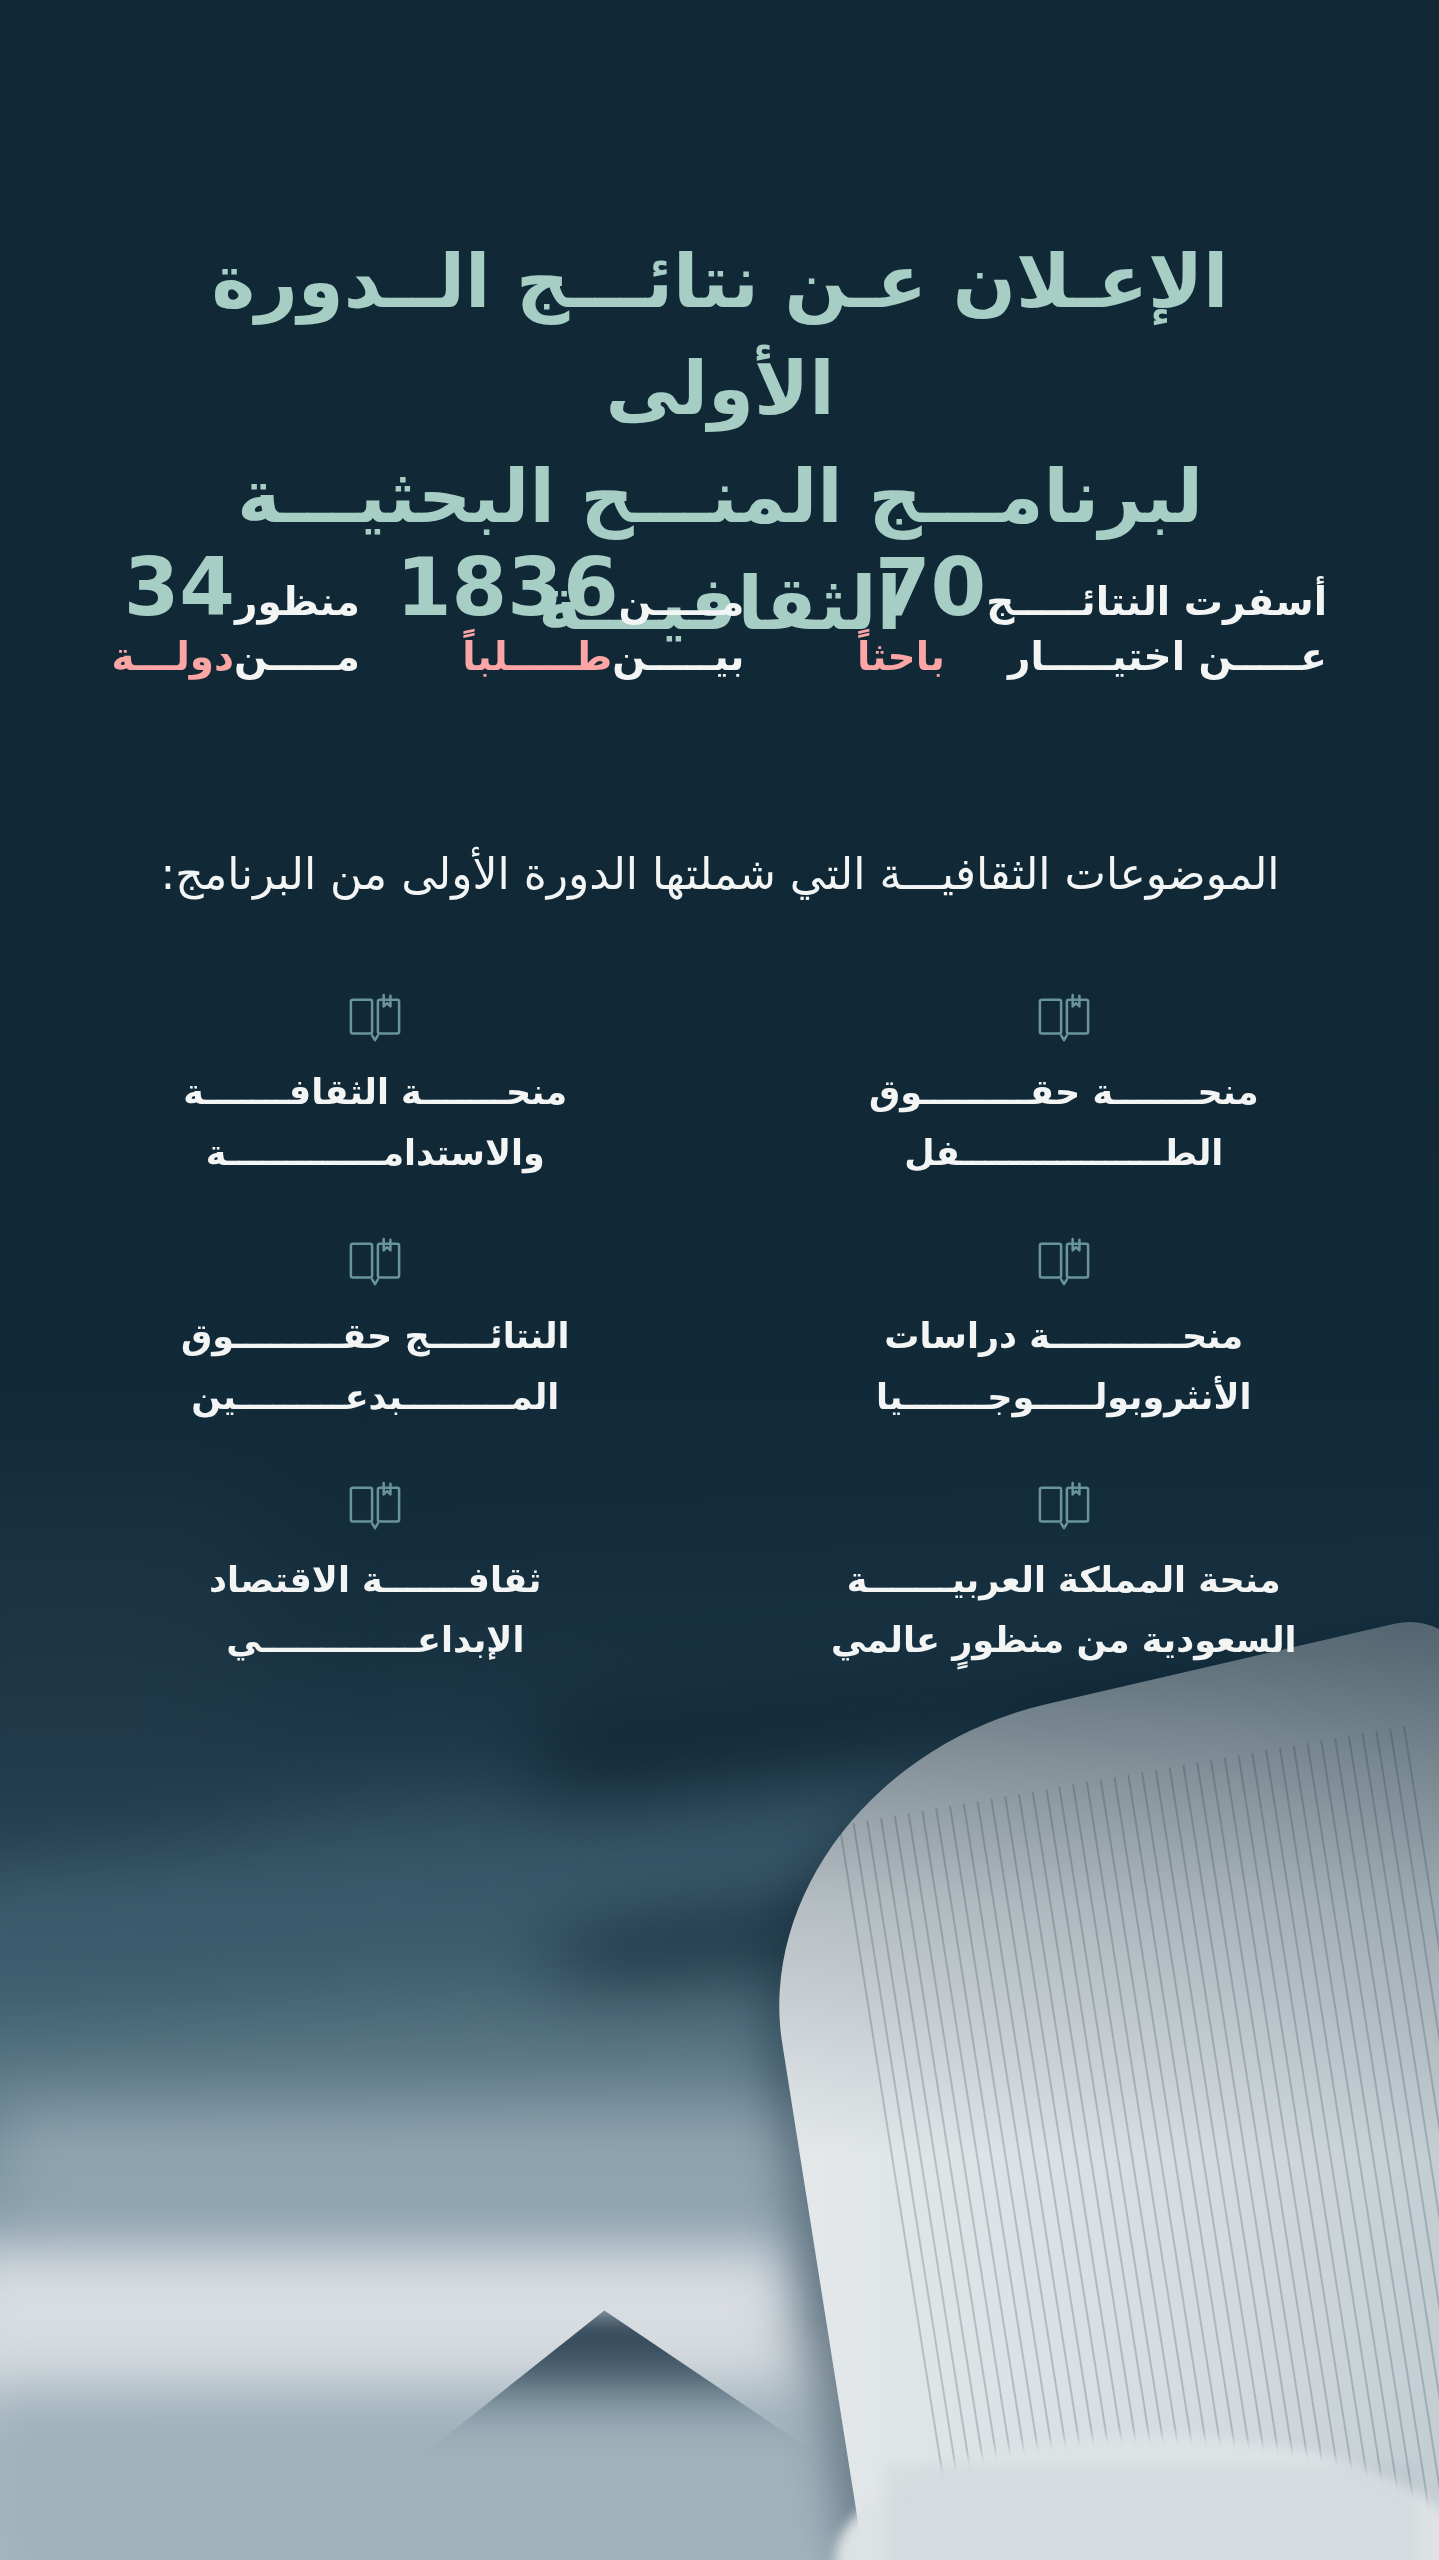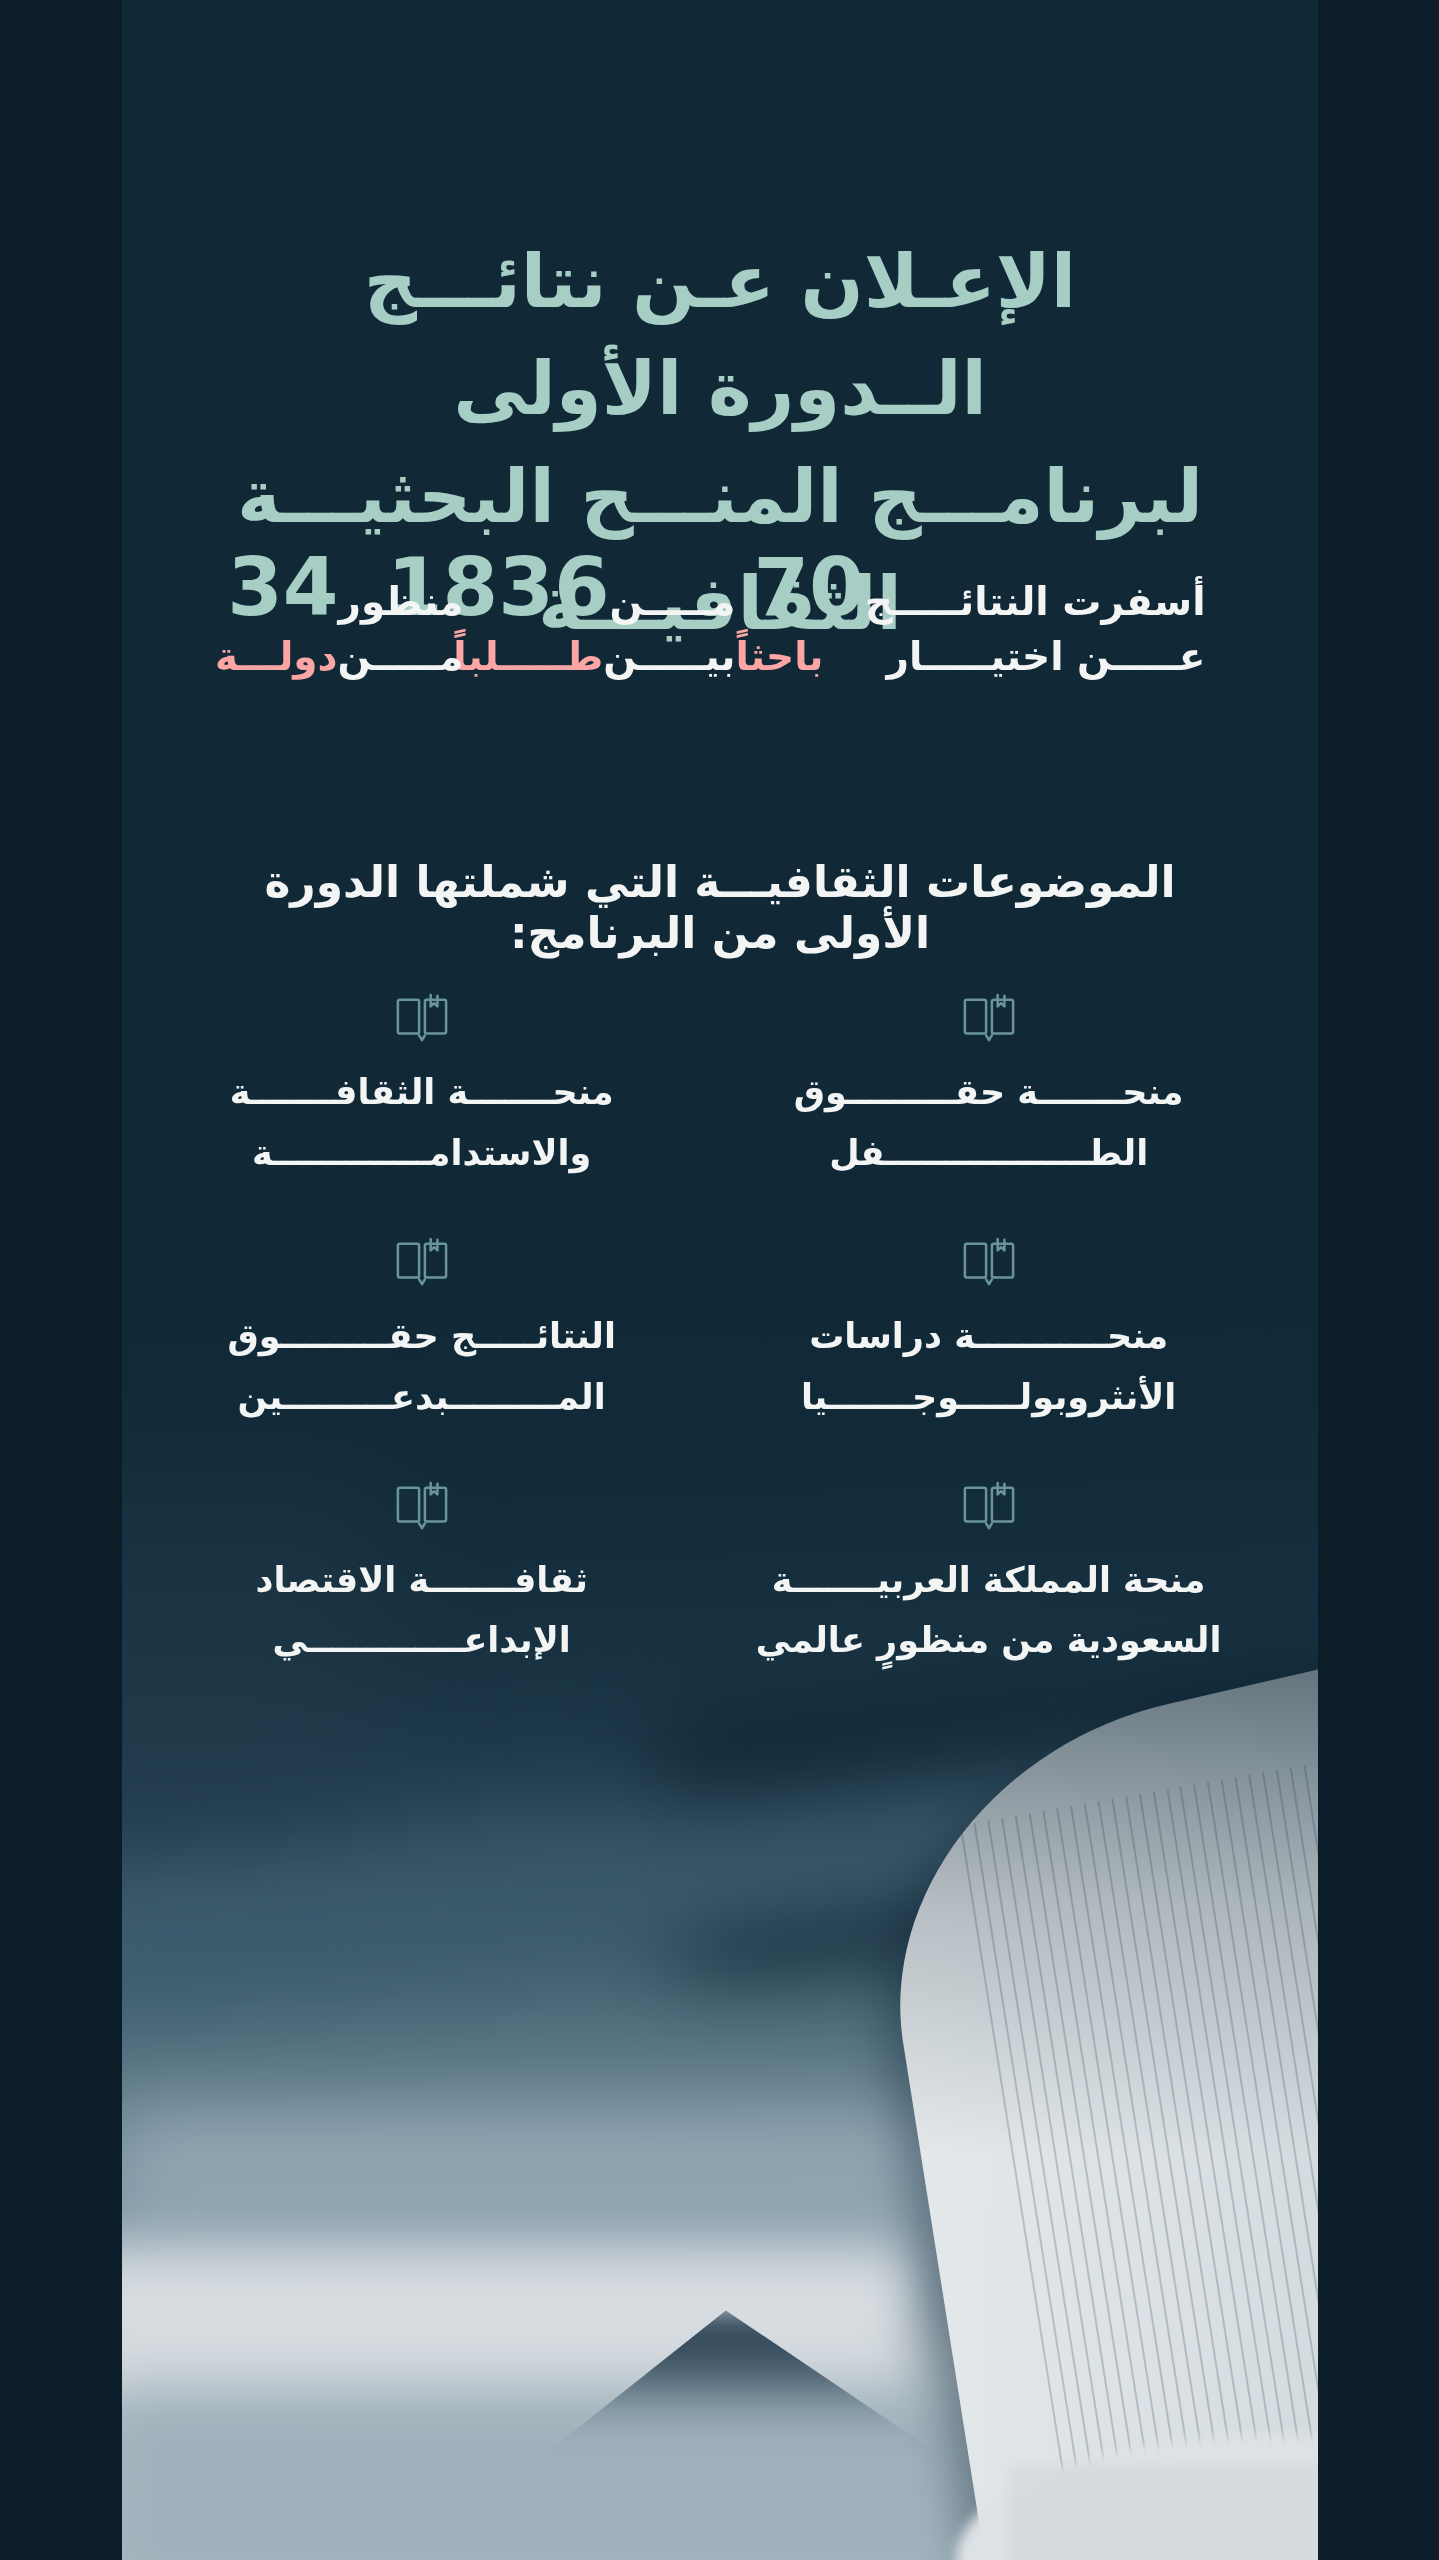--- a/index.html
+++ b/index.html
@@ -1,18 +1,18 @@
 <!DOCTYPE html>
 <html lang="ar" dir="rtl"><head>
 <meta charset="utf-8">
 <style>
   html,body{margin:0;padding:0;background:#0b1d28;}
   .poster{
     position:relative;
-    width:1196px;height:2560px;
+    width:1439px;height:2560px;
     margin:0 auto;
     background:#112937;
     overflow:hidden;
     font-family:"DejaVu Sans", sans-serif;
     direction:rtl;
   }
 
   
   .photo{position:absolute;left:0;top:1000px;width:1439px;height:1560px;overflow:hidden;z-index:0;}
   .photo .base{position:absolute;inset:0;
@@ -60,21 +60,21 @@
   .stat{display:flex;flex-direction:column;}
   .stat-w1{width:470px;} .stat-w2{width:272px;} .stat-w3{width:240px;}
   .stat-line{display:flex;justify-content:space-between;align-items:baseline;color:#F2F5F4;
     font-weight:bold;font-size:39px;white-space:nowrap;}
   .stat-line + .stat-line{margin-top:10px;}
   .stat-number{color:#A6CEC5;font-size:80px;line-height:.9;font-weight:bold;direction:ltr;margin-left:20px;}
   .stat-unit{color:#fca5a5;}
 
   .topics-heading{
     position:absolute;top:840px;left:110px;right:109px;
-    text-align:center;color:#F2F5F4;font-size:44px;font-weight:bold;margin:16px;
+    text-align:center;color:#F2F5F4;font-size:44px;font-weight:normal;margin:8px;
   }
 
   .topics{
     position:absolute;top:992px;left:96px;right:96px;
     display:grid;grid-template-columns:1fr 1fr;column-gap:130px;row-gap:52px;
   }
   .topic{display:flex;flex-direction:column;align-items:center;text-align:center;}
   .book-icon{display:block;height:54px;margin-bottom:16px;}
   .book-icon svg{display:block;}
   .topic-line{color:#F2F5F4;font-size:35px;font-weight:bold;line-height:1.74;white-space:nowrap;}

